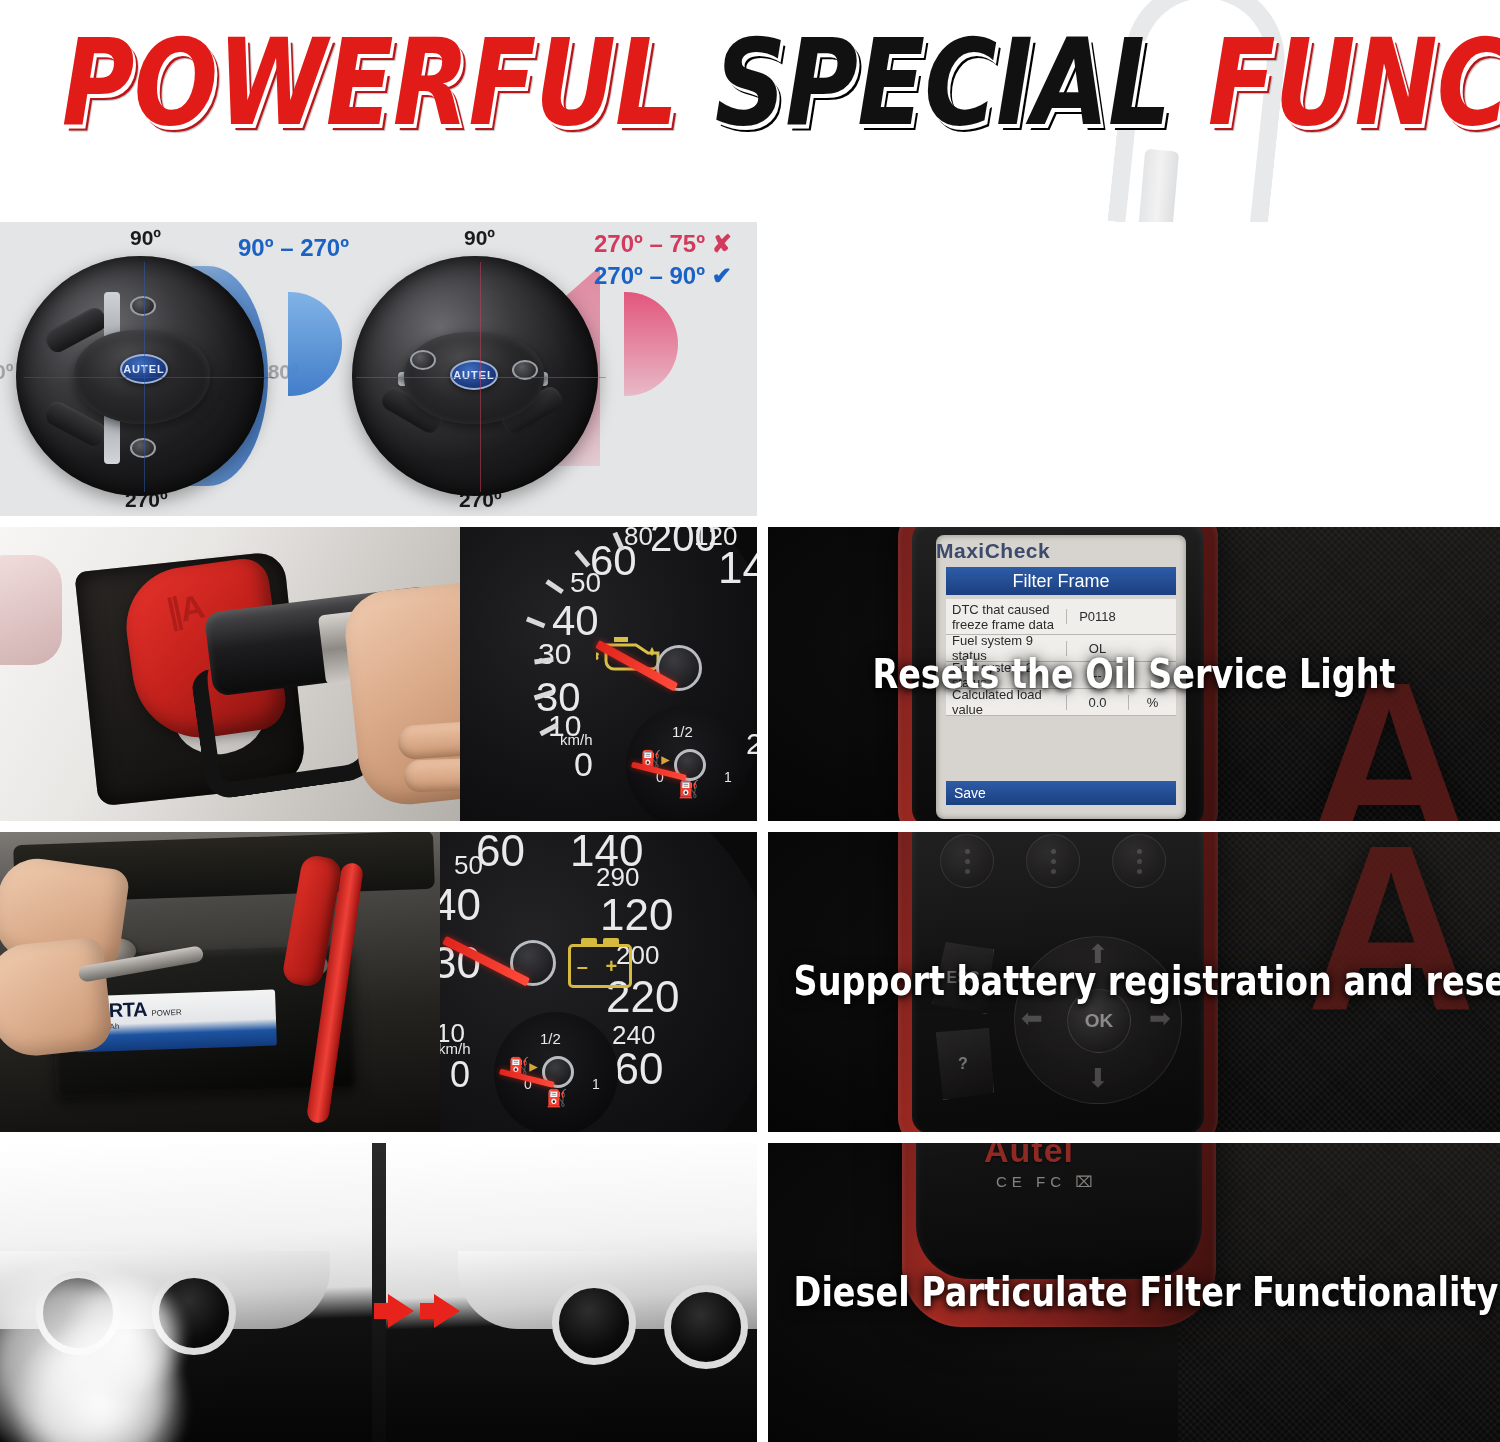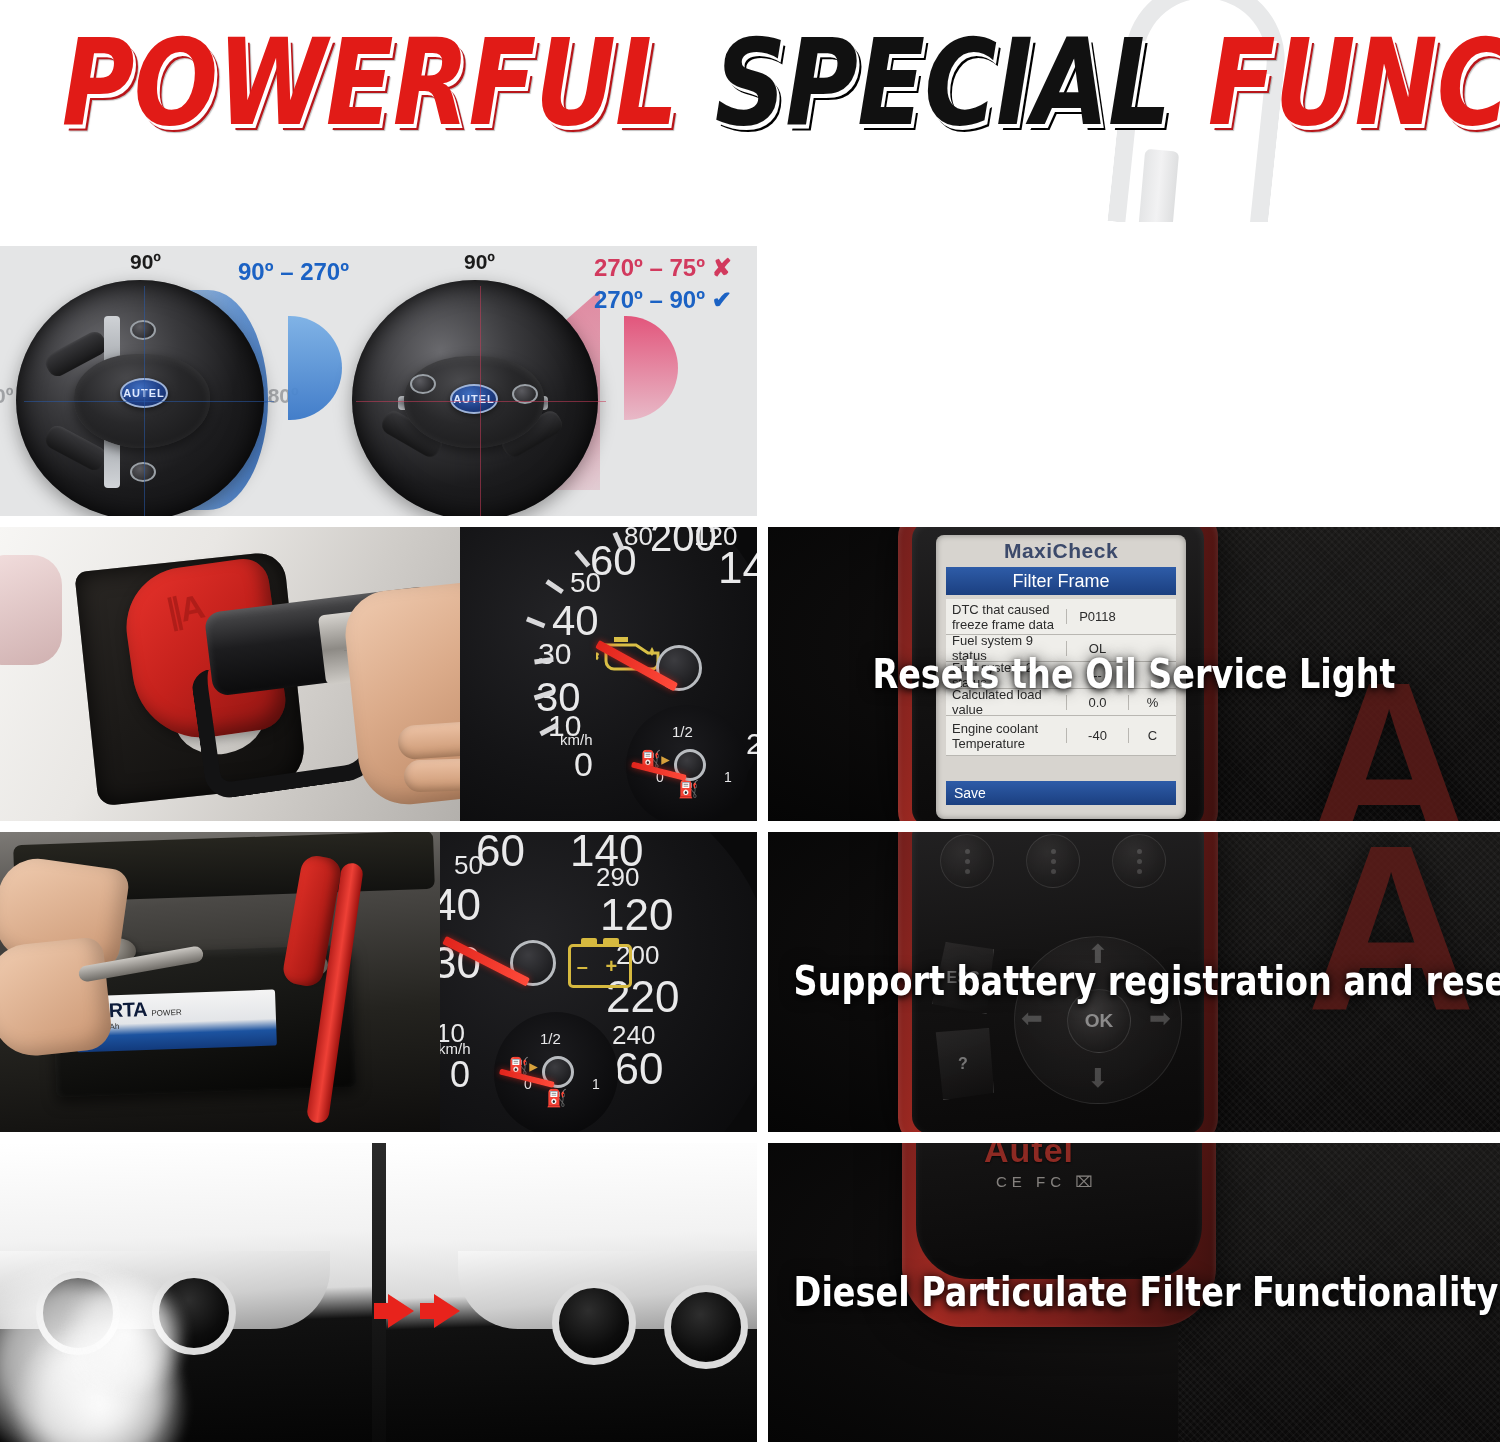--- a/index.html
+++ b/index.html
@@ -60,21 +60,21 @@
   .caption {
     position:absolute; left:0; width:100%;
     text-align:center; color:#ffffff;
     font-family:"Liberation Sans Narrow","DejaVu Sans Condensed","Liberation Sans", sans-serif;
     font-weight:700; font-size:40px; line-height:46px; white-space:nowrap;
     text-shadow:0 2px 7px rgba(0,0,0,.9), 0 0 16px rgba(0,0,0,.8);
     transform:scaleX(0.93); z-index:40;
   }
 
   
-  .swPanel { position:absolute; inset:0; background:#e4e5e6;margin-top:24px; }
+  .swPanel { position:absolute; inset:0; background:#e4e5e6; }
   .wheelRim {
     position:absolute; border-radius:50%;
     background:
       radial-gradient(circle at 36% 30%, #6a6a6e 0%, #3a3a3d 32%, #1c1c1e 58%, #0c0c0d 100%);
     box-shadow: inset 0 0 26px rgba(0,0,0,.9), 0 6px 18px rgba(0,0,0,.35);
   }
   .wheelInner {
     position:absolute; border-radius:50%;
     background:#e4e5e6;
   }
@@ -346,21 +346,21 @@
     background:linear-gradient(175deg,#232223 0%,#141313 45%,#0a0909 100%);
     border-radius:18px;
     box-shadow:inset 0 2px 8px rgba(255,255,255,.08);
   }
   .screenBezel {
     position:absolute; background:#d7d4cf; border-radius:8px;
     box-shadow:inset 0 0 6px rgba(0,0,0,.35);
     overflow:hidden;
   }
   .screenTitle {
-    position:absolute; left:0; top:4px; width:100%; text-align:center;
+    position:absolute; left:0; top:4px; width:100%; 
     color:#3c4a6b; font-weight:700; font-size:21px; letter-spacing:.5px;
   }
   .blueBar {
     position:absolute; background:linear-gradient(180deg,#2e5ca8,#1b3f80);
     color:#ffffff; display:flex; align-items:center;
   }
   .blueBarCenter { justify-content:center; font-size:18px; }
   .blueBarLeft { justify-content:flex-start; padding-left:8px; font-size:14px; }
   .tbl { position:absolute; left:10px; right:10px; background:#efeeea; }
   .tRow {
@@ -594,25 +594,20 @@
           <div class="tRow">
             <div class="c1">Fuel system 2 status</div>
             <div class="c2">--</div>
             <div class="c3"></div>
           </div>
           <div class="tRow">
             <div class="c1">Calculated load value</div>
             <div class="c2">0.0</div>
             <div class="c3">%</div>
           </div>
-          <div class="tRow" style="height:40px;">
-            <div class="c1">Engine coolant Temperature</div>
-            <div class="c2">-40</div>
-            <div class="c3">C</div>
-          </div>
         </div>
 
         <div class="blueBar blueBarLeft" style="left:10px;bottom:14px;width:230px;height:24px;">Save</div>
       </div>
 
       <div class="bigA" style="right:26px;top:120px;">A</div>
       <div class="caption" style="top:124px;">Resets the Oil Service Light</div>
     </div>
   </div>
 

